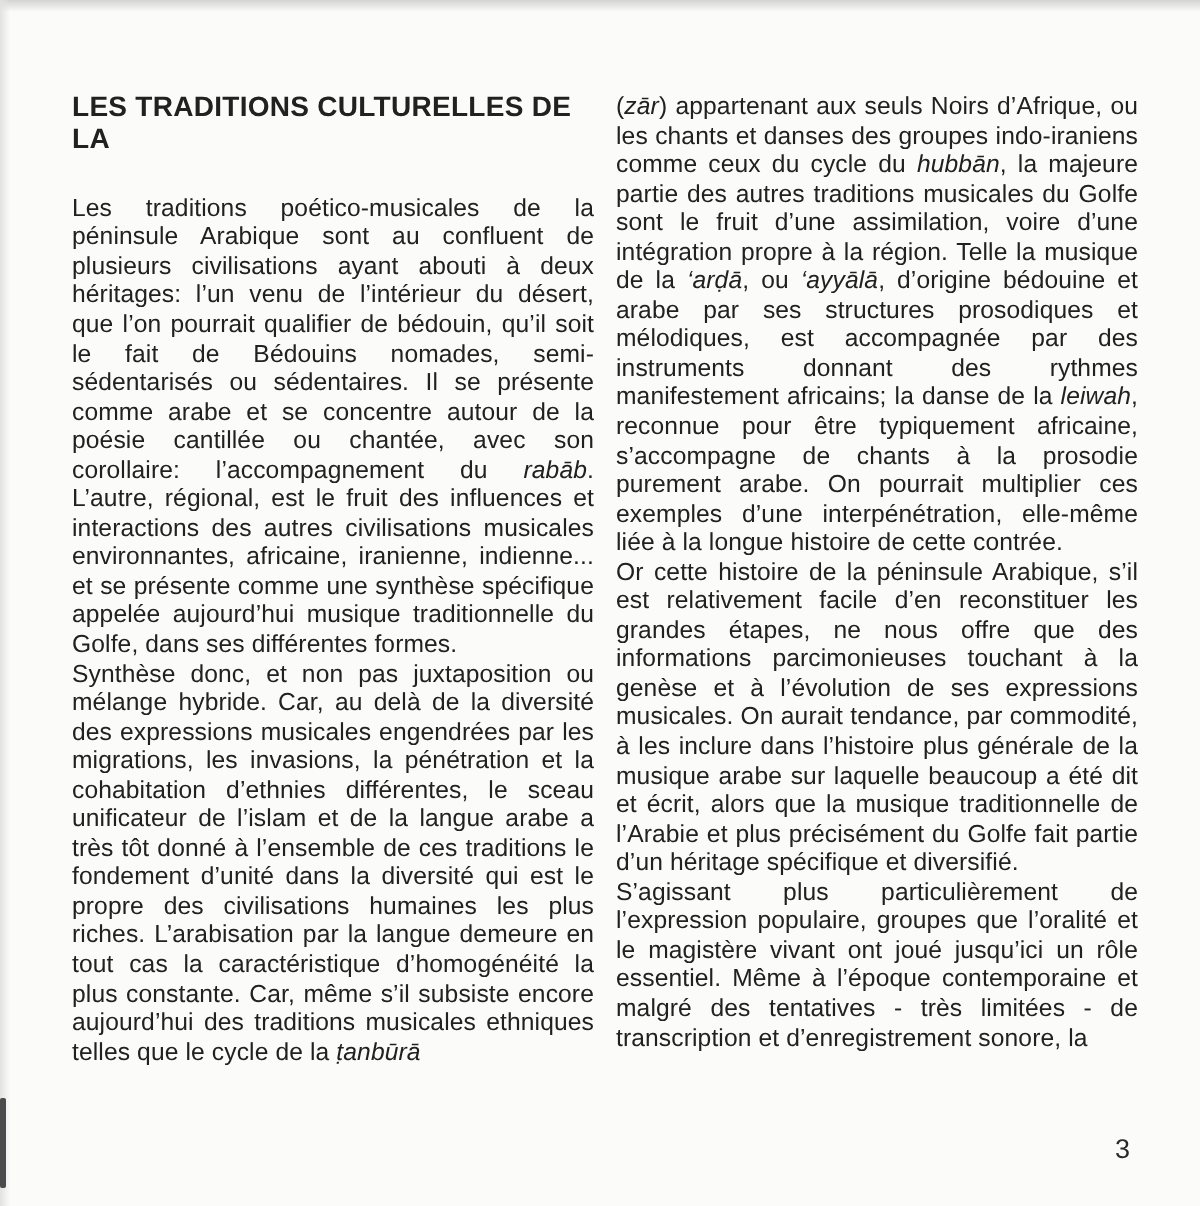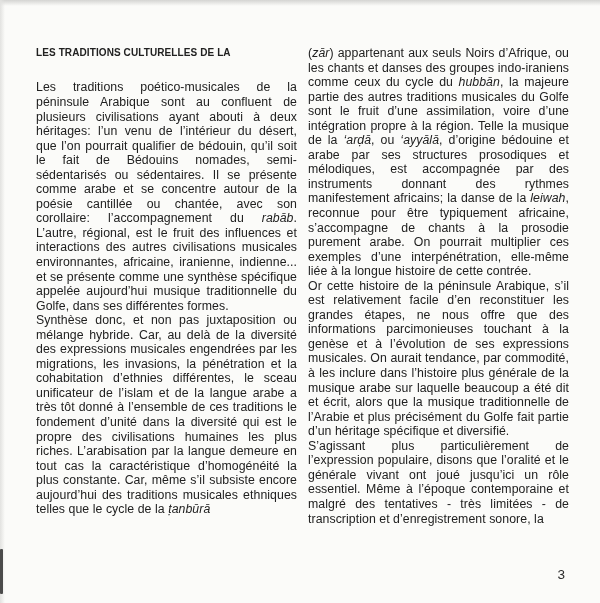--- a/index.html
+++ b/index.html
@@ -34,21 +34,21 @@
     width: 261px;
     text-align: justify;
     font-size: 12.3px;
     line-height: 14.55px;
     letter-spacing: 0.005em;
   }
   .col-left  { left: 36px;  top: 45px; }
   .col-right { left: 308px; top: 46px; }
   .article-title {
     font-weight: bold;
-    font-size: 10px;
+    font-size: 14px;
     line-height: 16.4px;
     margin: 0 0 19px 0;
     text-align: left;
     letter-spacing: 0.01em;
   }
   .para { margin: 0; padding: 0; }
   .para i { font-style: italic; }
   .page-number {
     position: absolute;
     right: 35px;
@@ -72,18 +72,18 @@
     <div>
         <p class="para"><span>Les traditions poético-musicales de la péninsule Arabique sont au confluent de plusieurs civilisations ayant abouti à deux héritages: l’un venu de l’intérieur du désert, que l’on pourrait qualifier de bédouin, qu’il soit le fait de Bédouins nomades, semi-sédentarisés ou sédentaires. Il se présente comme arabe et se concentre autour de la poésie cantillée ou chantée, avec son corollaire: l’accompagnement du </span><i>rabāb</i><span>. L’autre, régional, est le fruit des influences et interactions des autres civilisations musicales environnantes, africaine, iranienne, indienne... et se présente comme une synthèse spécifique appelée aujourd’hui musique traditionnelle du Golfe, dans ses différentes formes.</span></p>
         <p class="para"><span>Synthèse donc, et non pas juxtaposition ou mélange hybride. Car, au delà de la diversité des expressions musicales engendrées par les migrations, les invasions, la pénétration et la cohabitation d’ethnies différentes, le sceau unificateur de l’islam et de la langue arabe a très tôt donné à l’ensemble de ces traditions le fondement d’unité dans la diversité qui est le propre des civilisations humaines les plus riches. L’arabisation par la langue demeure en tout cas la caractéristique d’homogénéité la plus constante. Car, même s’il subsiste encore aujourd’hui des traditions musicales ethniques telles que le cycle de la </span><i>ṭanbūrā</i></p>
       </div>
   </div>
 
   <div class="col col-right">
     <div>
         <p class="para"><span>(</span><i>zār</i><span>) appartenant aux seuls Noirs d’Afrique, ou les chants et danses des groupes indo-iraniens comme ceux du cycle du </span><i>hubbān</i><span>, la majeure partie des autres traditions musicales du Golfe sont le fruit d’une assimilation, voire d’une intégration propre à la région. Telle la musique de la </span><i>‘arḍā</i><span>, ou </span><i>‘ayyālā</i><span>, d’origine bédouine et arabe par ses structures prosodiques et mélodiques, est accompagnée par des instruments donnant des rythmes manifestement africains; la danse de la </span><i>leiwah</i><span>, reconnue pour être typiquement africaine, s’accompagne de chants à la prosodie purement arabe. On pourrait multiplier ces exemples d’une interpénétration, elle-même liée à la longue histoire de cette contrée.</span></p>
         <p class="para"><span>Or cette histoire de la péninsule Arabique, s’il est relativement facile d’en reconstituer les grandes étapes, ne nous offre que des informations parcimonieuses touchant à la genèse et à l’évolution de ses expressions musicales. On aurait tendance, par commodité, à les inclure dans l’histoire plus générale de la musique arabe sur laquelle beaucoup a été dit et écrit, alors que la musique traditionnelle de l’Arabie et plus précisément du Golfe fait partie d’un héritage spécifique et diversifié.</span></p>
-        <p class="para"><span>S’agissant plus particulièrement de l’expression populaire, disons que l’oralité et le générale vivant ont joué jusqu’ici un rôle essentiel. Même à l’époque contemporaine et malgré des tentatives - très limitées - de transcription et d’enregistrement sonore, la</span></p>
+        <p class="para"><span>S’agissant plus particulièrement de l’expression populaire, groupes que l’oralité et le magistère vivant ont joué jusqu’ici un rôle essentiel. Même à l’époque contemporaine et malgré des tentatives - très limitées - de transcription et d’enregistrement sonore, la</span></p>
       </div>
   </div>
 
   <div class="page-number">3</div>
 </div>
 
 </body></html>

